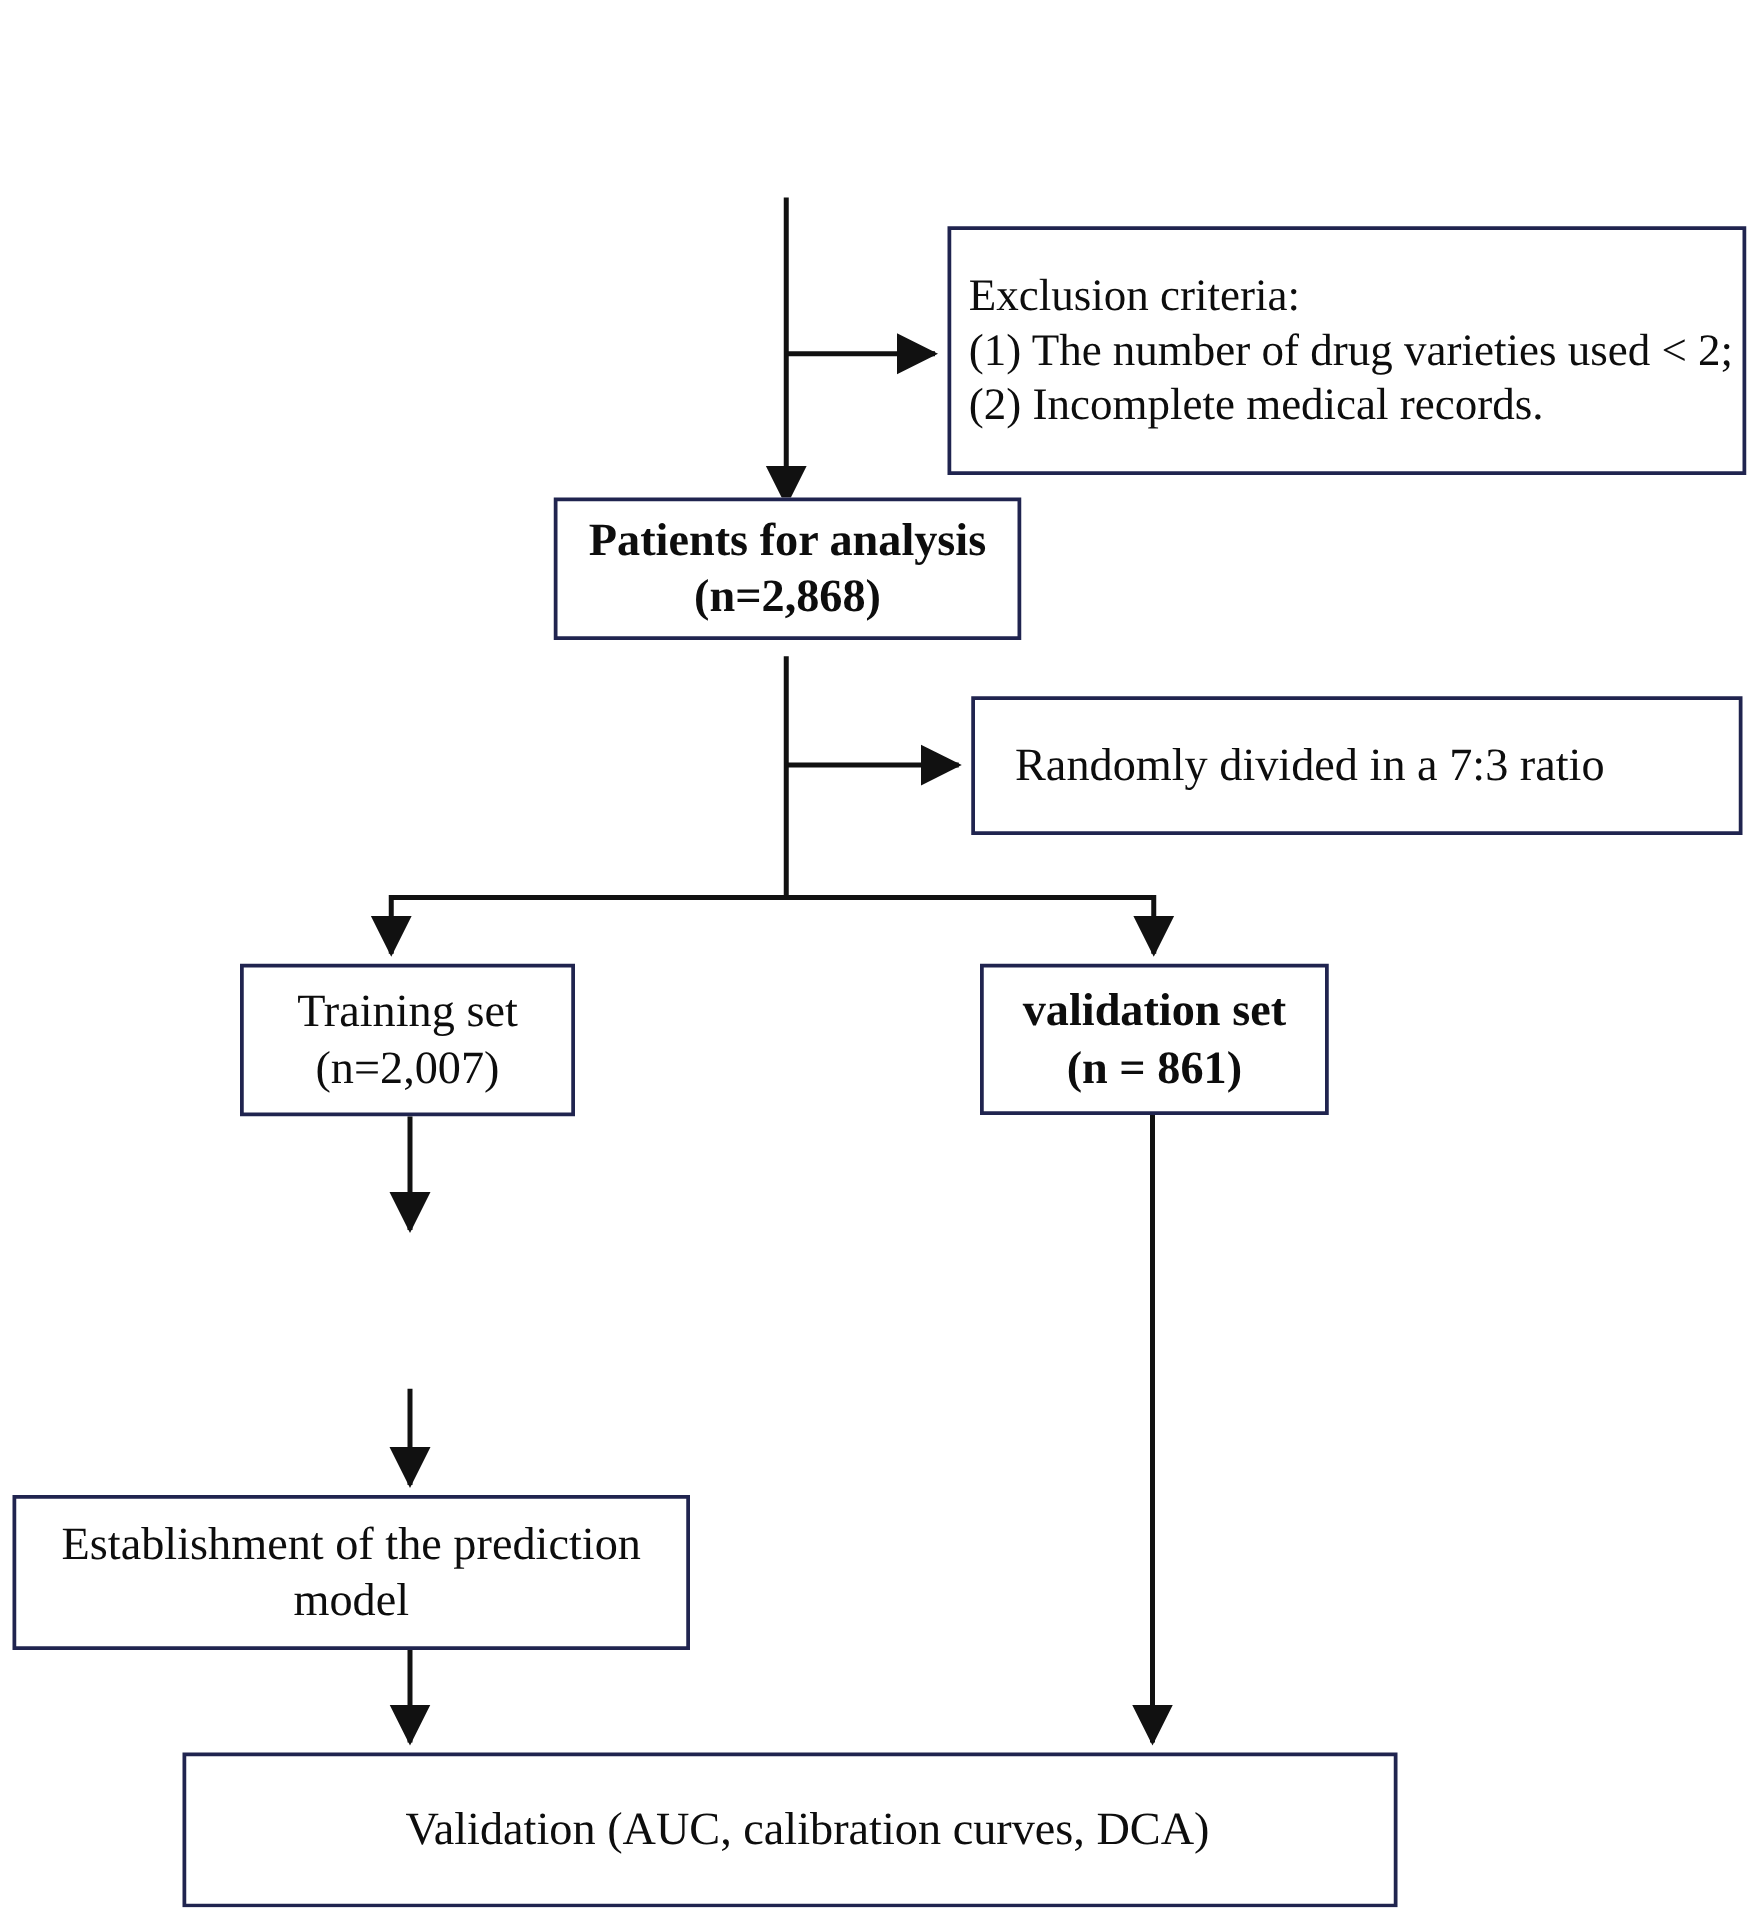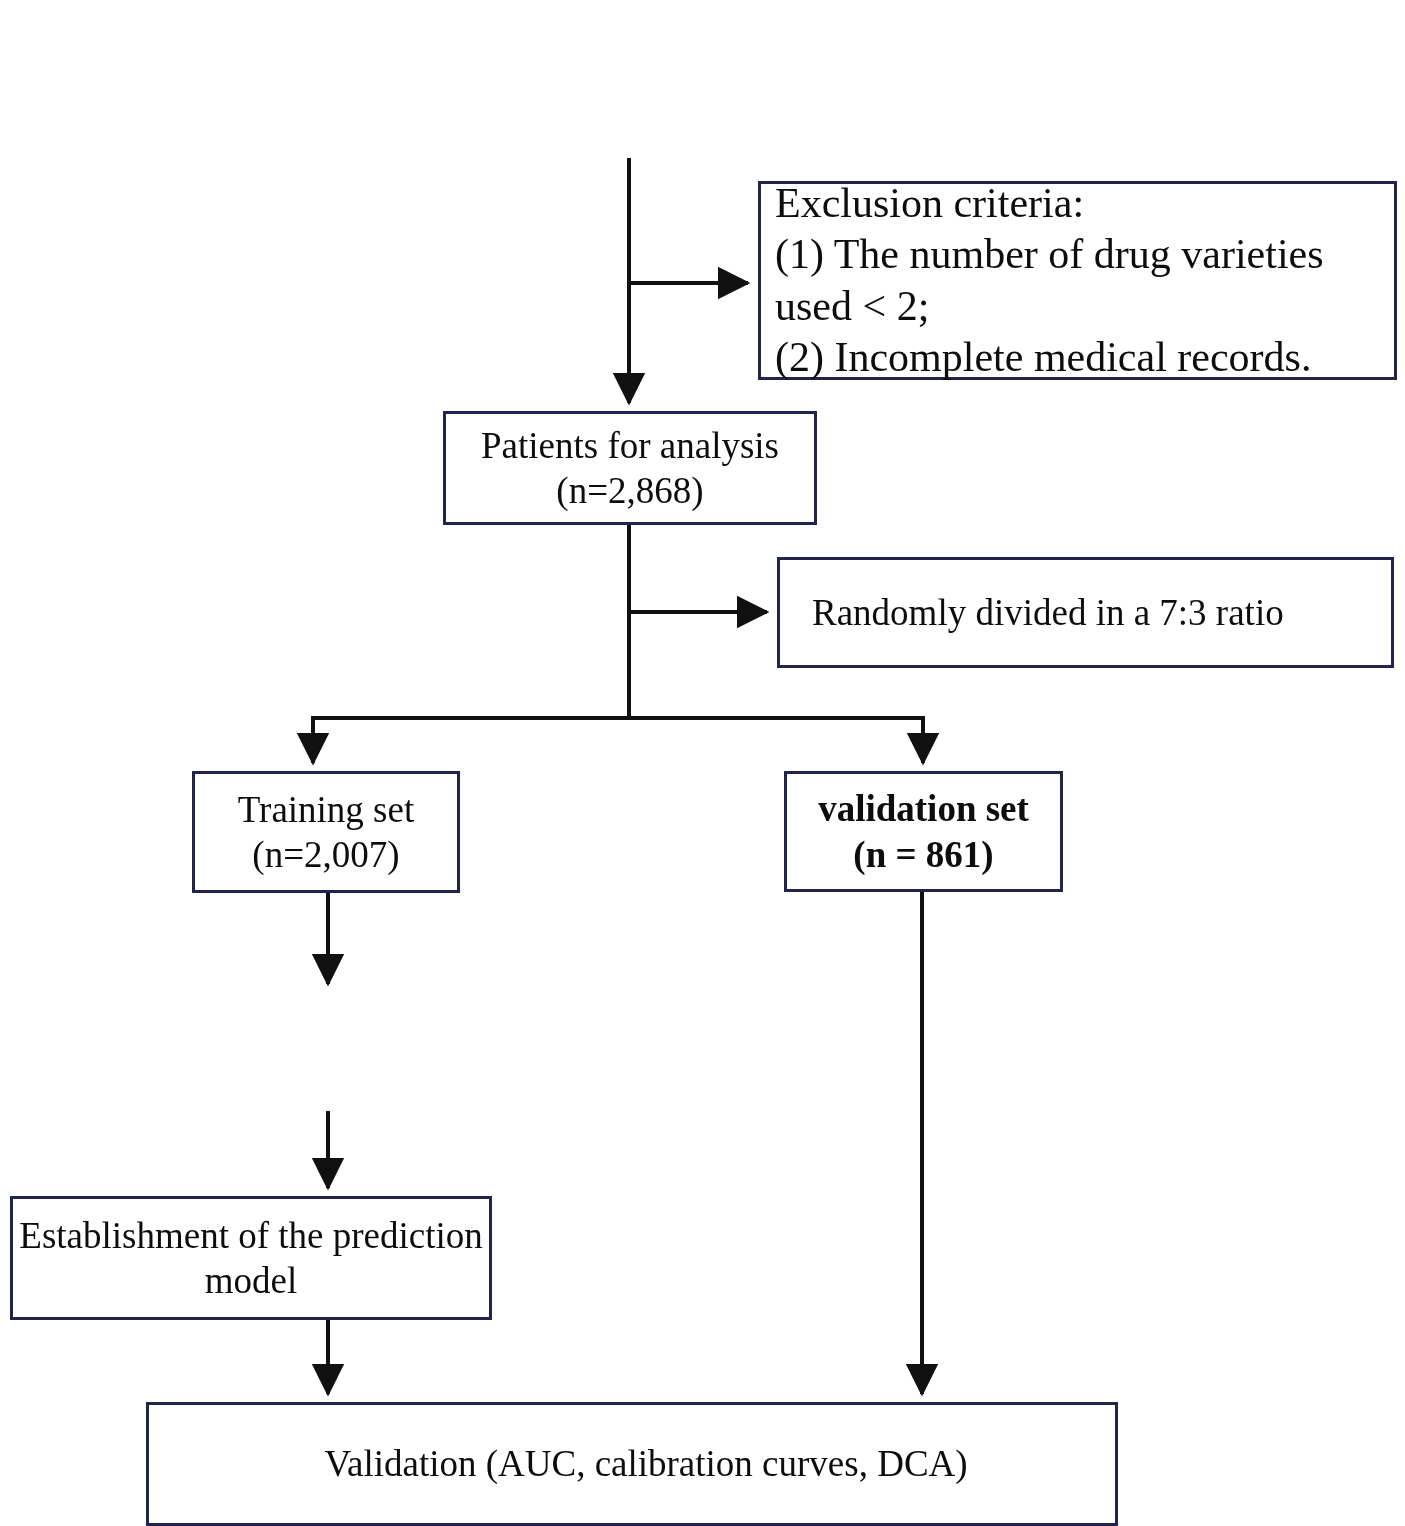--- a/index.html
+++ b/index.html
@@ -77,47 +77,47 @@
     <line x1="328" y1="893" x2="328" y2="984" stroke="#111111" stroke-width="4" marker-end="url(#arrowhead)"></line>
 
     <line x1="328" y1="1111" x2="328" y2="1188" stroke="#111111" stroke-width="4" marker-end="url(#arrowhead)"></line>
 
     <line x1="328" y1="1320" x2="328" y2="1394" stroke="#111111" stroke-width="4" marker-end="url(#arrowhead)"></line>
 
     <line x1="922" y1="892" x2="922" y2="1394" stroke="#111111" stroke-width="4" marker-end="url(#arrowhead)"></line>
   </svg>
 
 
-  <div class="node left-align" style="left:758px; top:181px; width:639px; height:199px; font-size:42px;">
+  <div class="node left-align" style="left:758px; top:181px; width:639px; height:199px; font-size:36px;">
     <span class="txt">Exclusion criteria:
 (1) The number of drug varieties used &lt; 2;
 (2) Incomplete medical records.</span>
   </div>
 
-  <div class="node" style="left:443px; top:411px; width:374px; height:114px;">
+  <div class="node" style="left:443px; top:398px; width:374px; height:114px;font-weight:bold;">
     <span class="txt">Patients for analysis
 (n=2,868)</span>
   </div>
 
   <div class="node left-align" style="left:777px; top:557px; width:617px; height:111px; padding-left:32px;">
     <span class="txt">Randomly divided in a 7:3 ratio</span>
   </div>
 
   <div class="node" style="left:192px; top:771px; width:268px; height:122px;">
     <span class="txt">Training set
 (n=2,007)</span>
   </div>
 
   <div class="node" style="left:784px; top:771px; width:279px; height:121px;font-weight:bold;">
     <span class="txt">validation set
 (n = 861)</span>
   </div>
 
 
-  <div class="node" style="left:10px; top:1196px; width:482px; height:124px;">
+  <div class="node" style="left:10px; top:1196px; width:542px; height:124px;">
     <span class="txt">Establishment of the prediction model</span>
   </div>
 
   <div class="node" style="left:146px; top:1402px; width:972px; height:124px;padding-left:28px;">
     <span class="txt">Validation (AUC, calibration curves, DCA)</span>
   </div>
 
 </div>
 
 </body></html>

